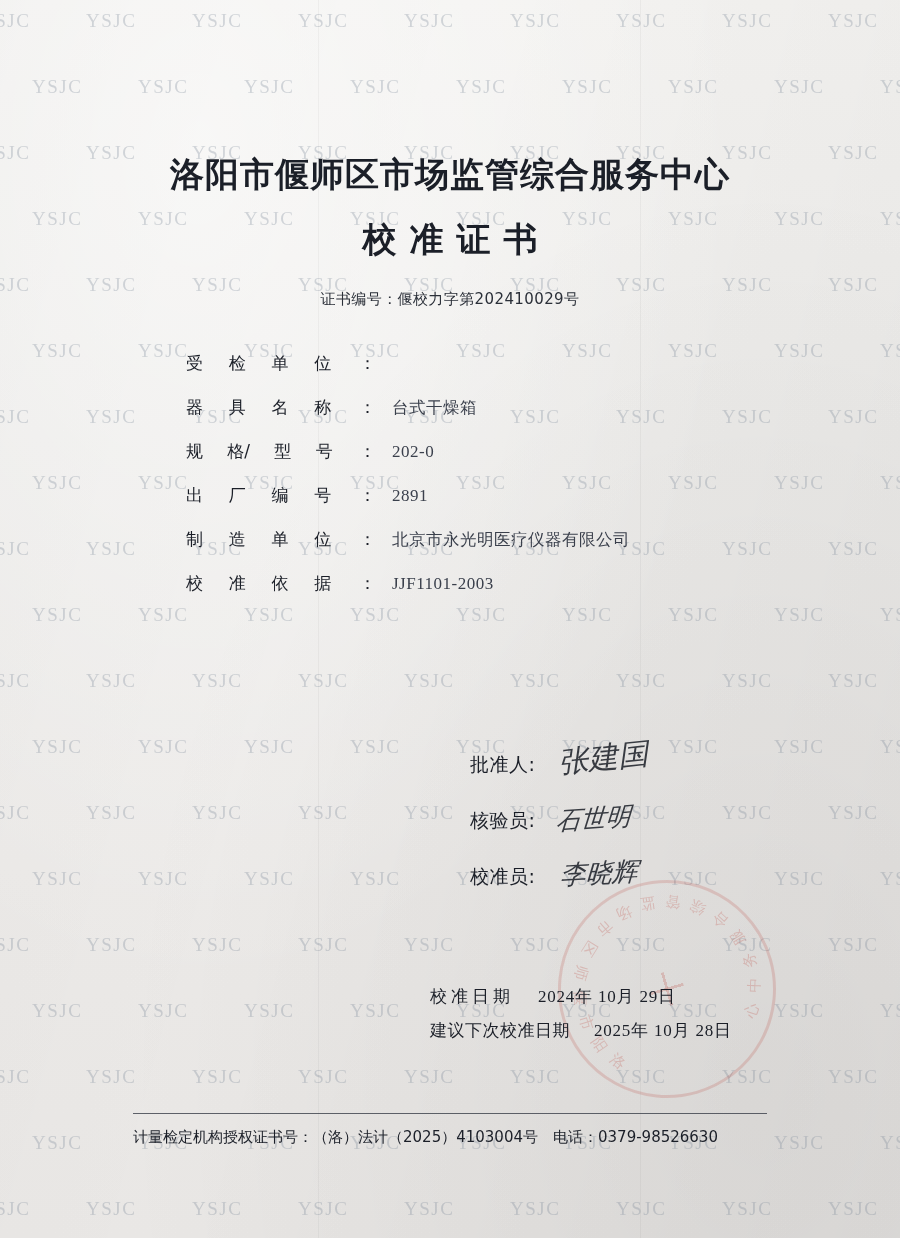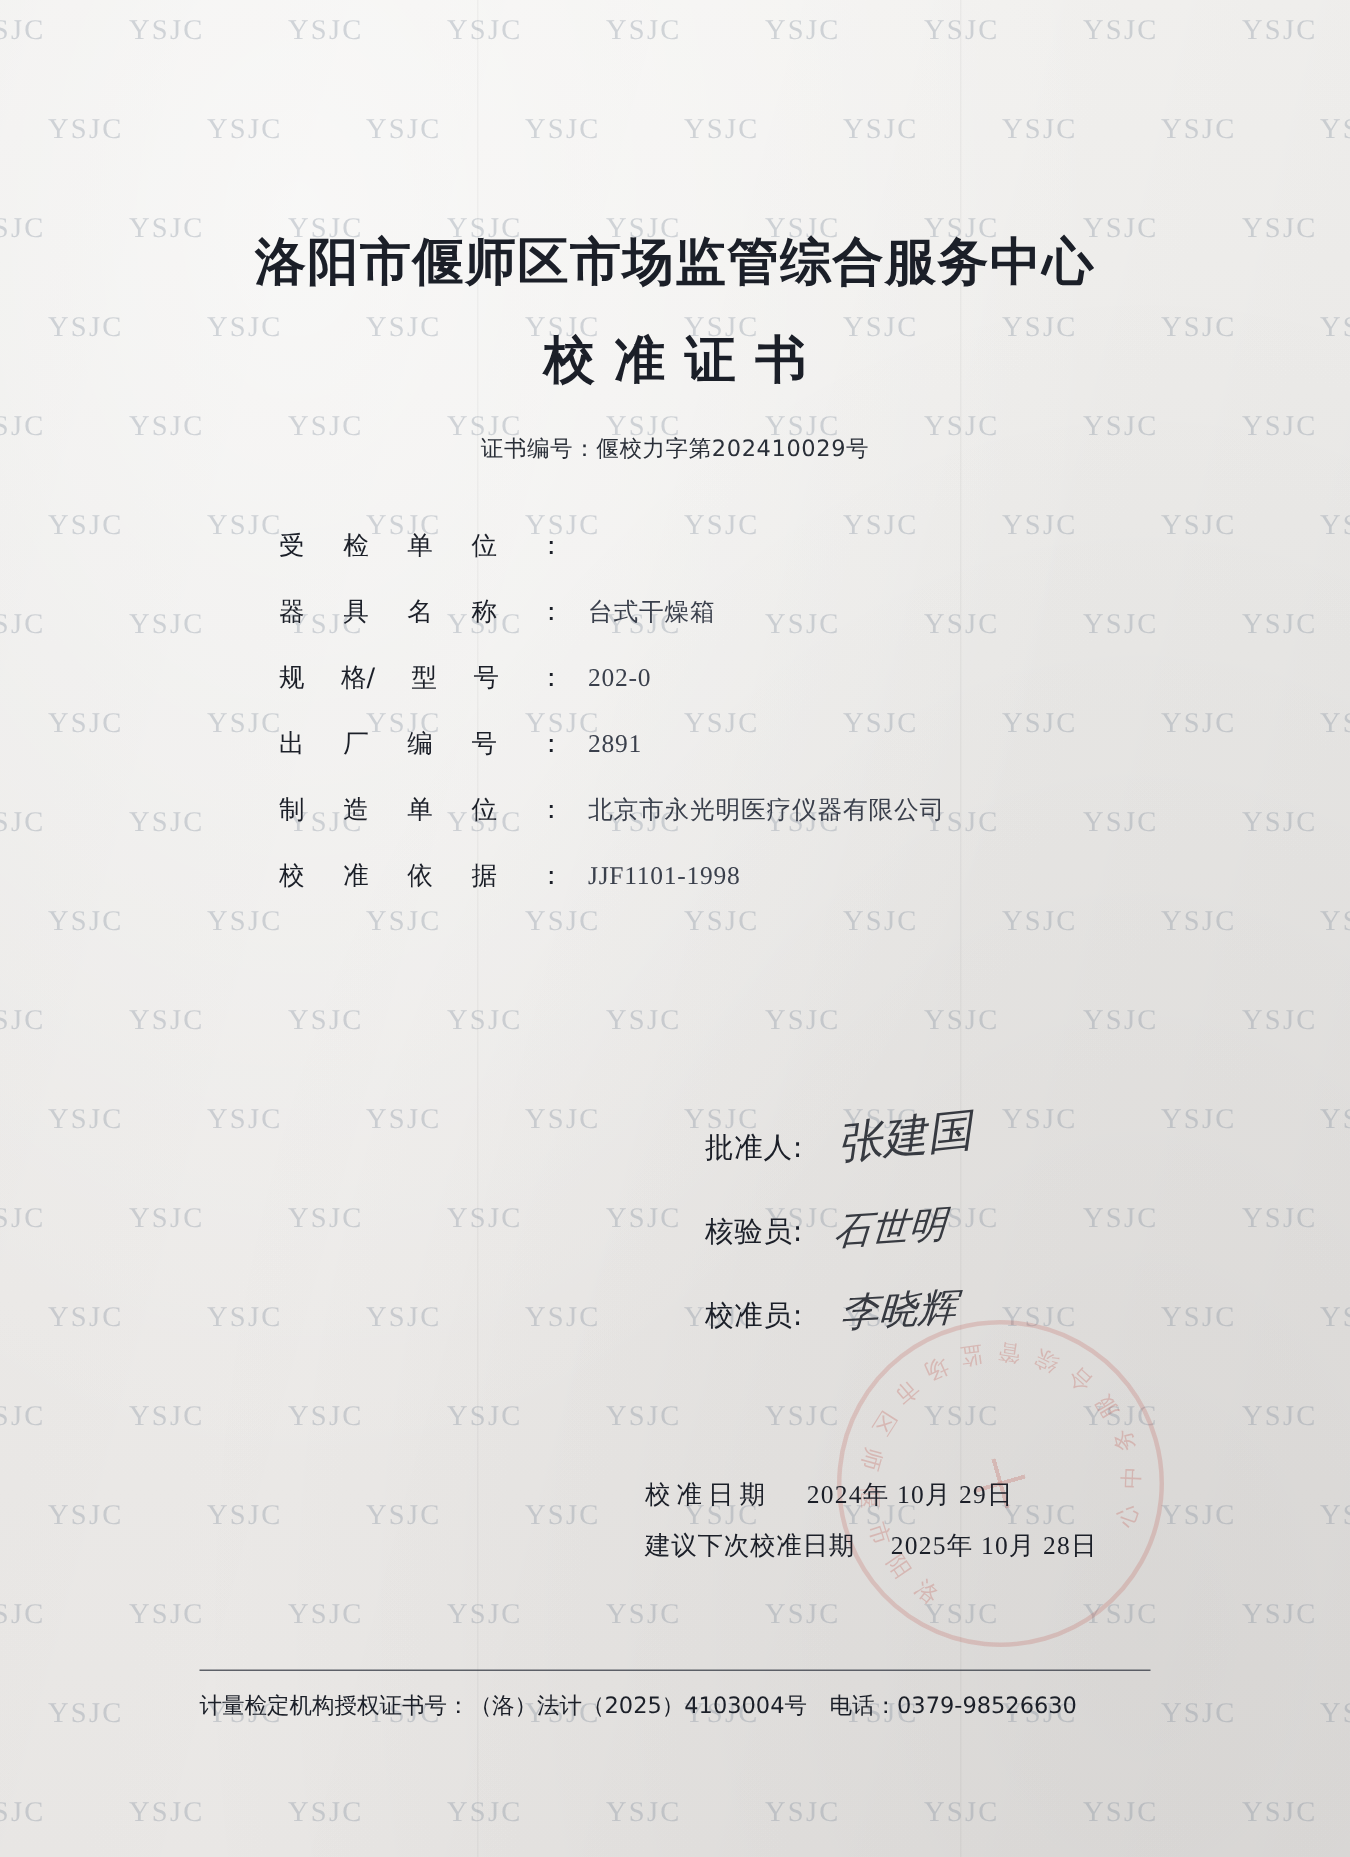--- a/index.html
+++ b/index.html
@@ -517,21 +517,21 @@
       </div>
 
       <div class="field-row">
         <div class="field-label">
           <span class="ch">校</span>
             <span class="ch">准</span>
             <span class="ch">依</span>
             <span class="ch">据</span>
             <span class="colon">：</span>
         </div>
-        <div class="field-value">JJF1101-1998</div>
+        <div class="field-value">JJF1101-2003</div>
       </div>
 
     </div>
 
     <div class="signatures">
       <div class="sig-row">
         <span class="sig-label">批准人:</span>
         <span class="sig-mark s1">张建国</span>
       </div>
       <div class="sig-row">

